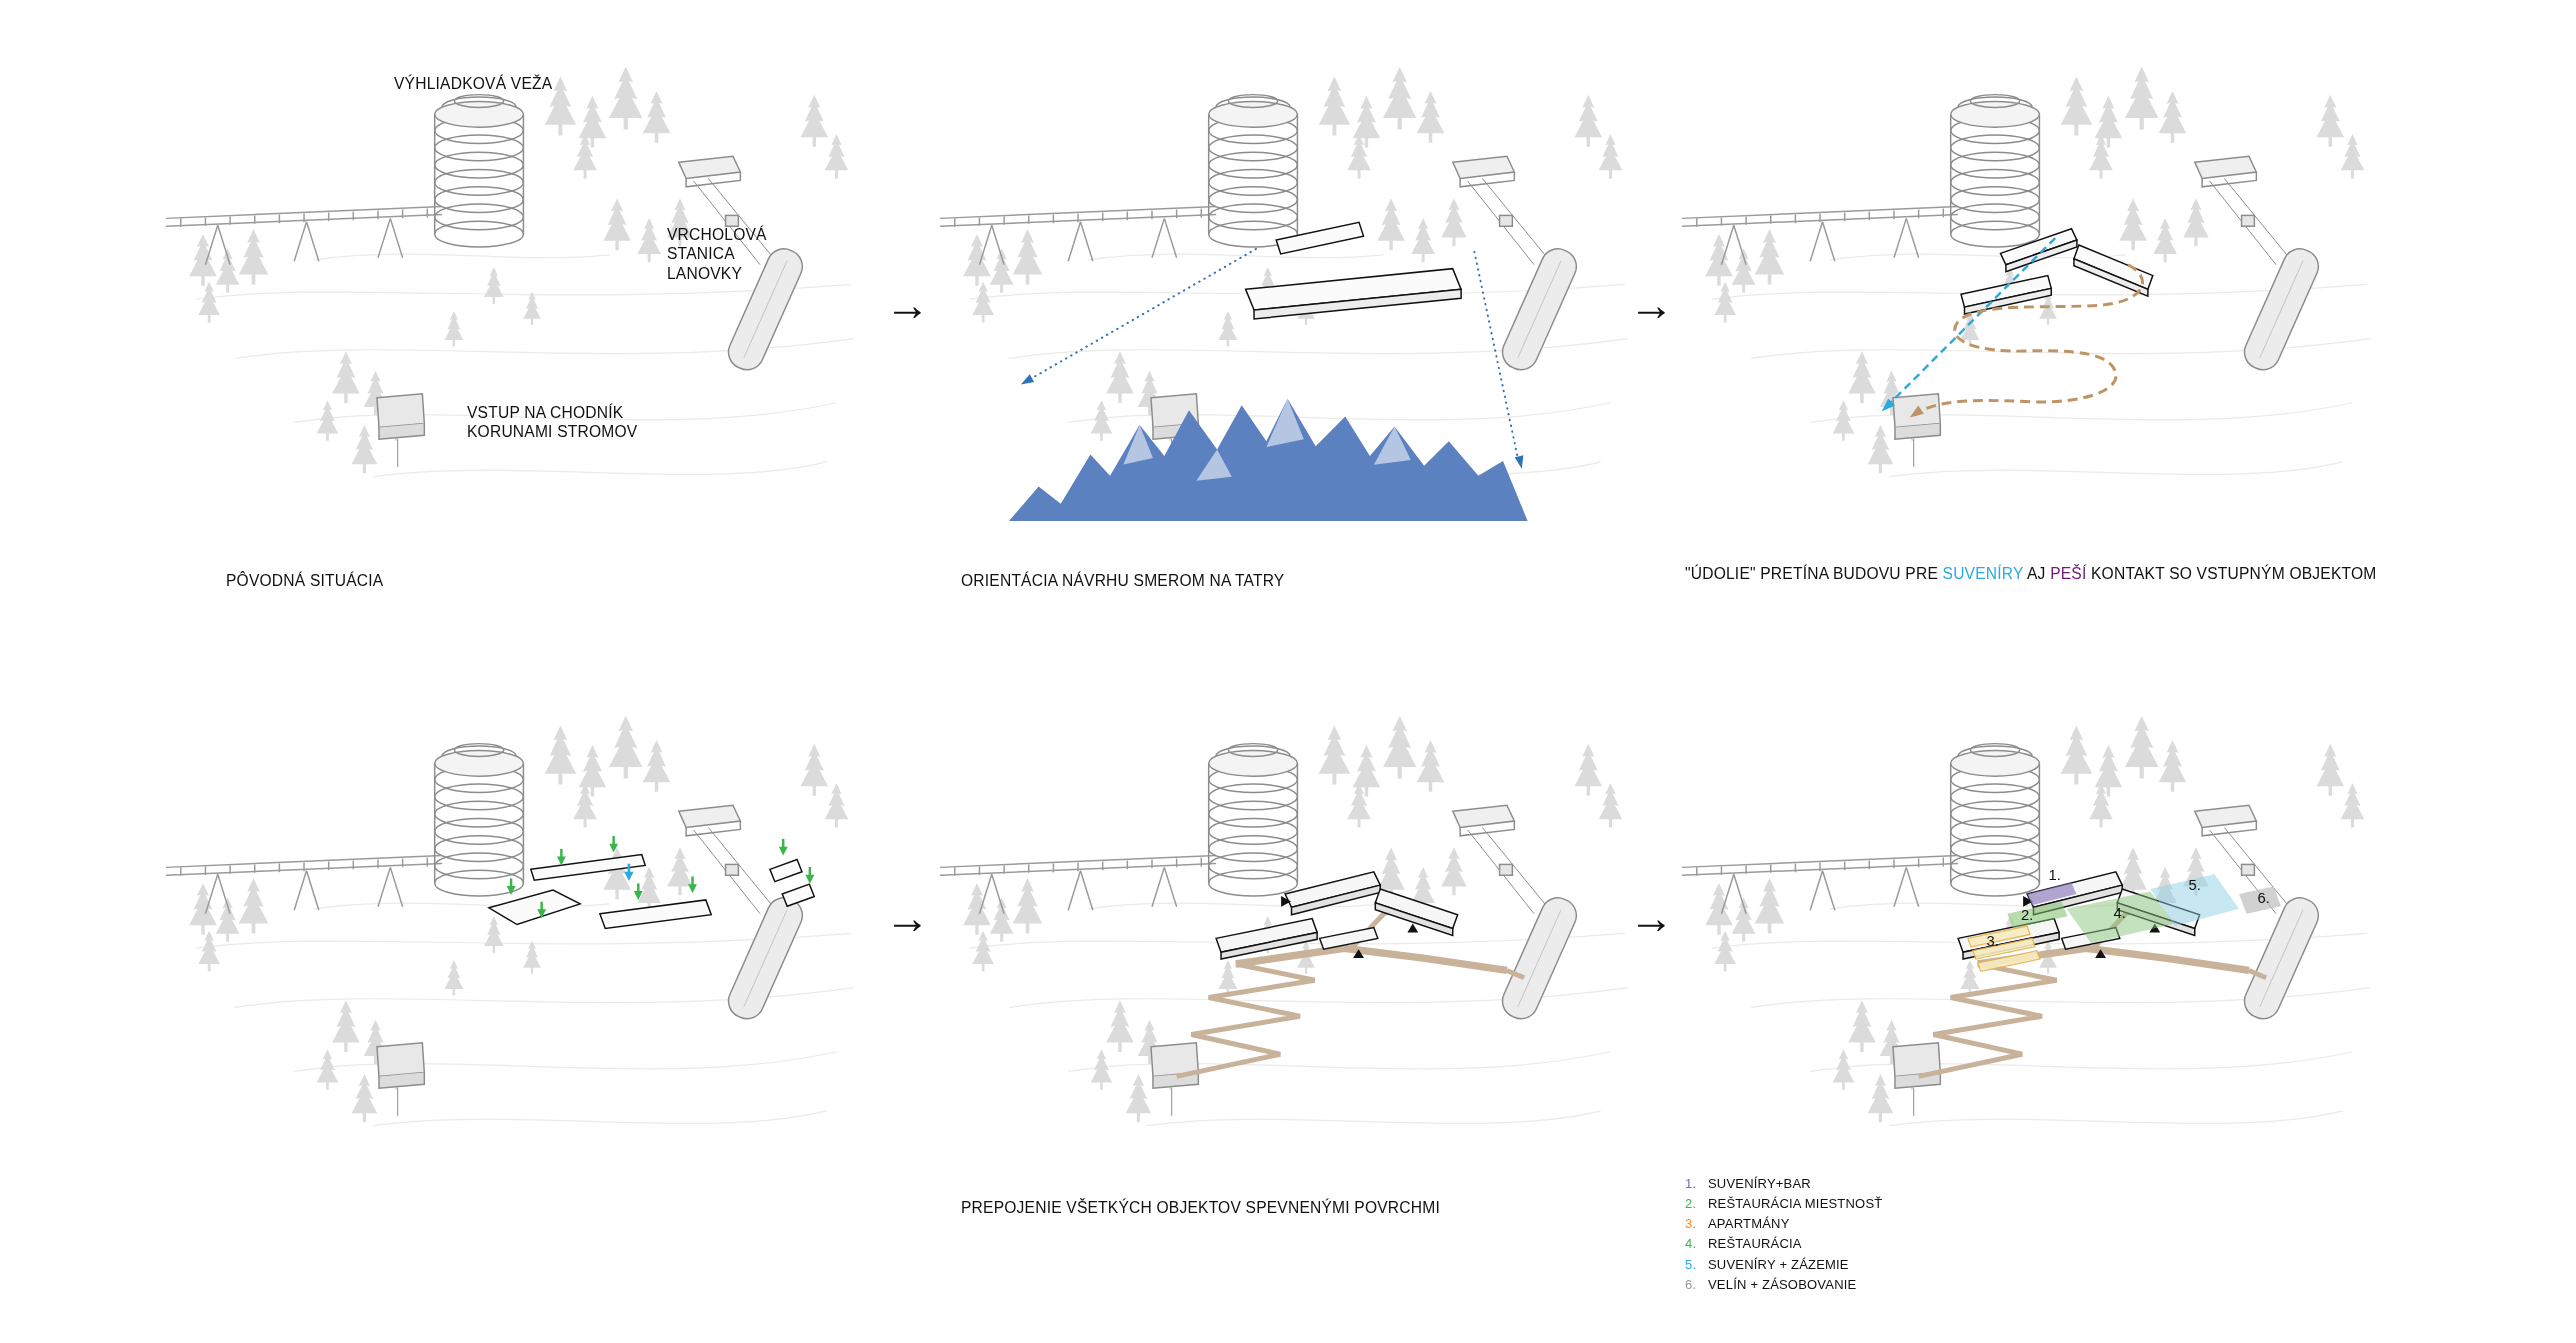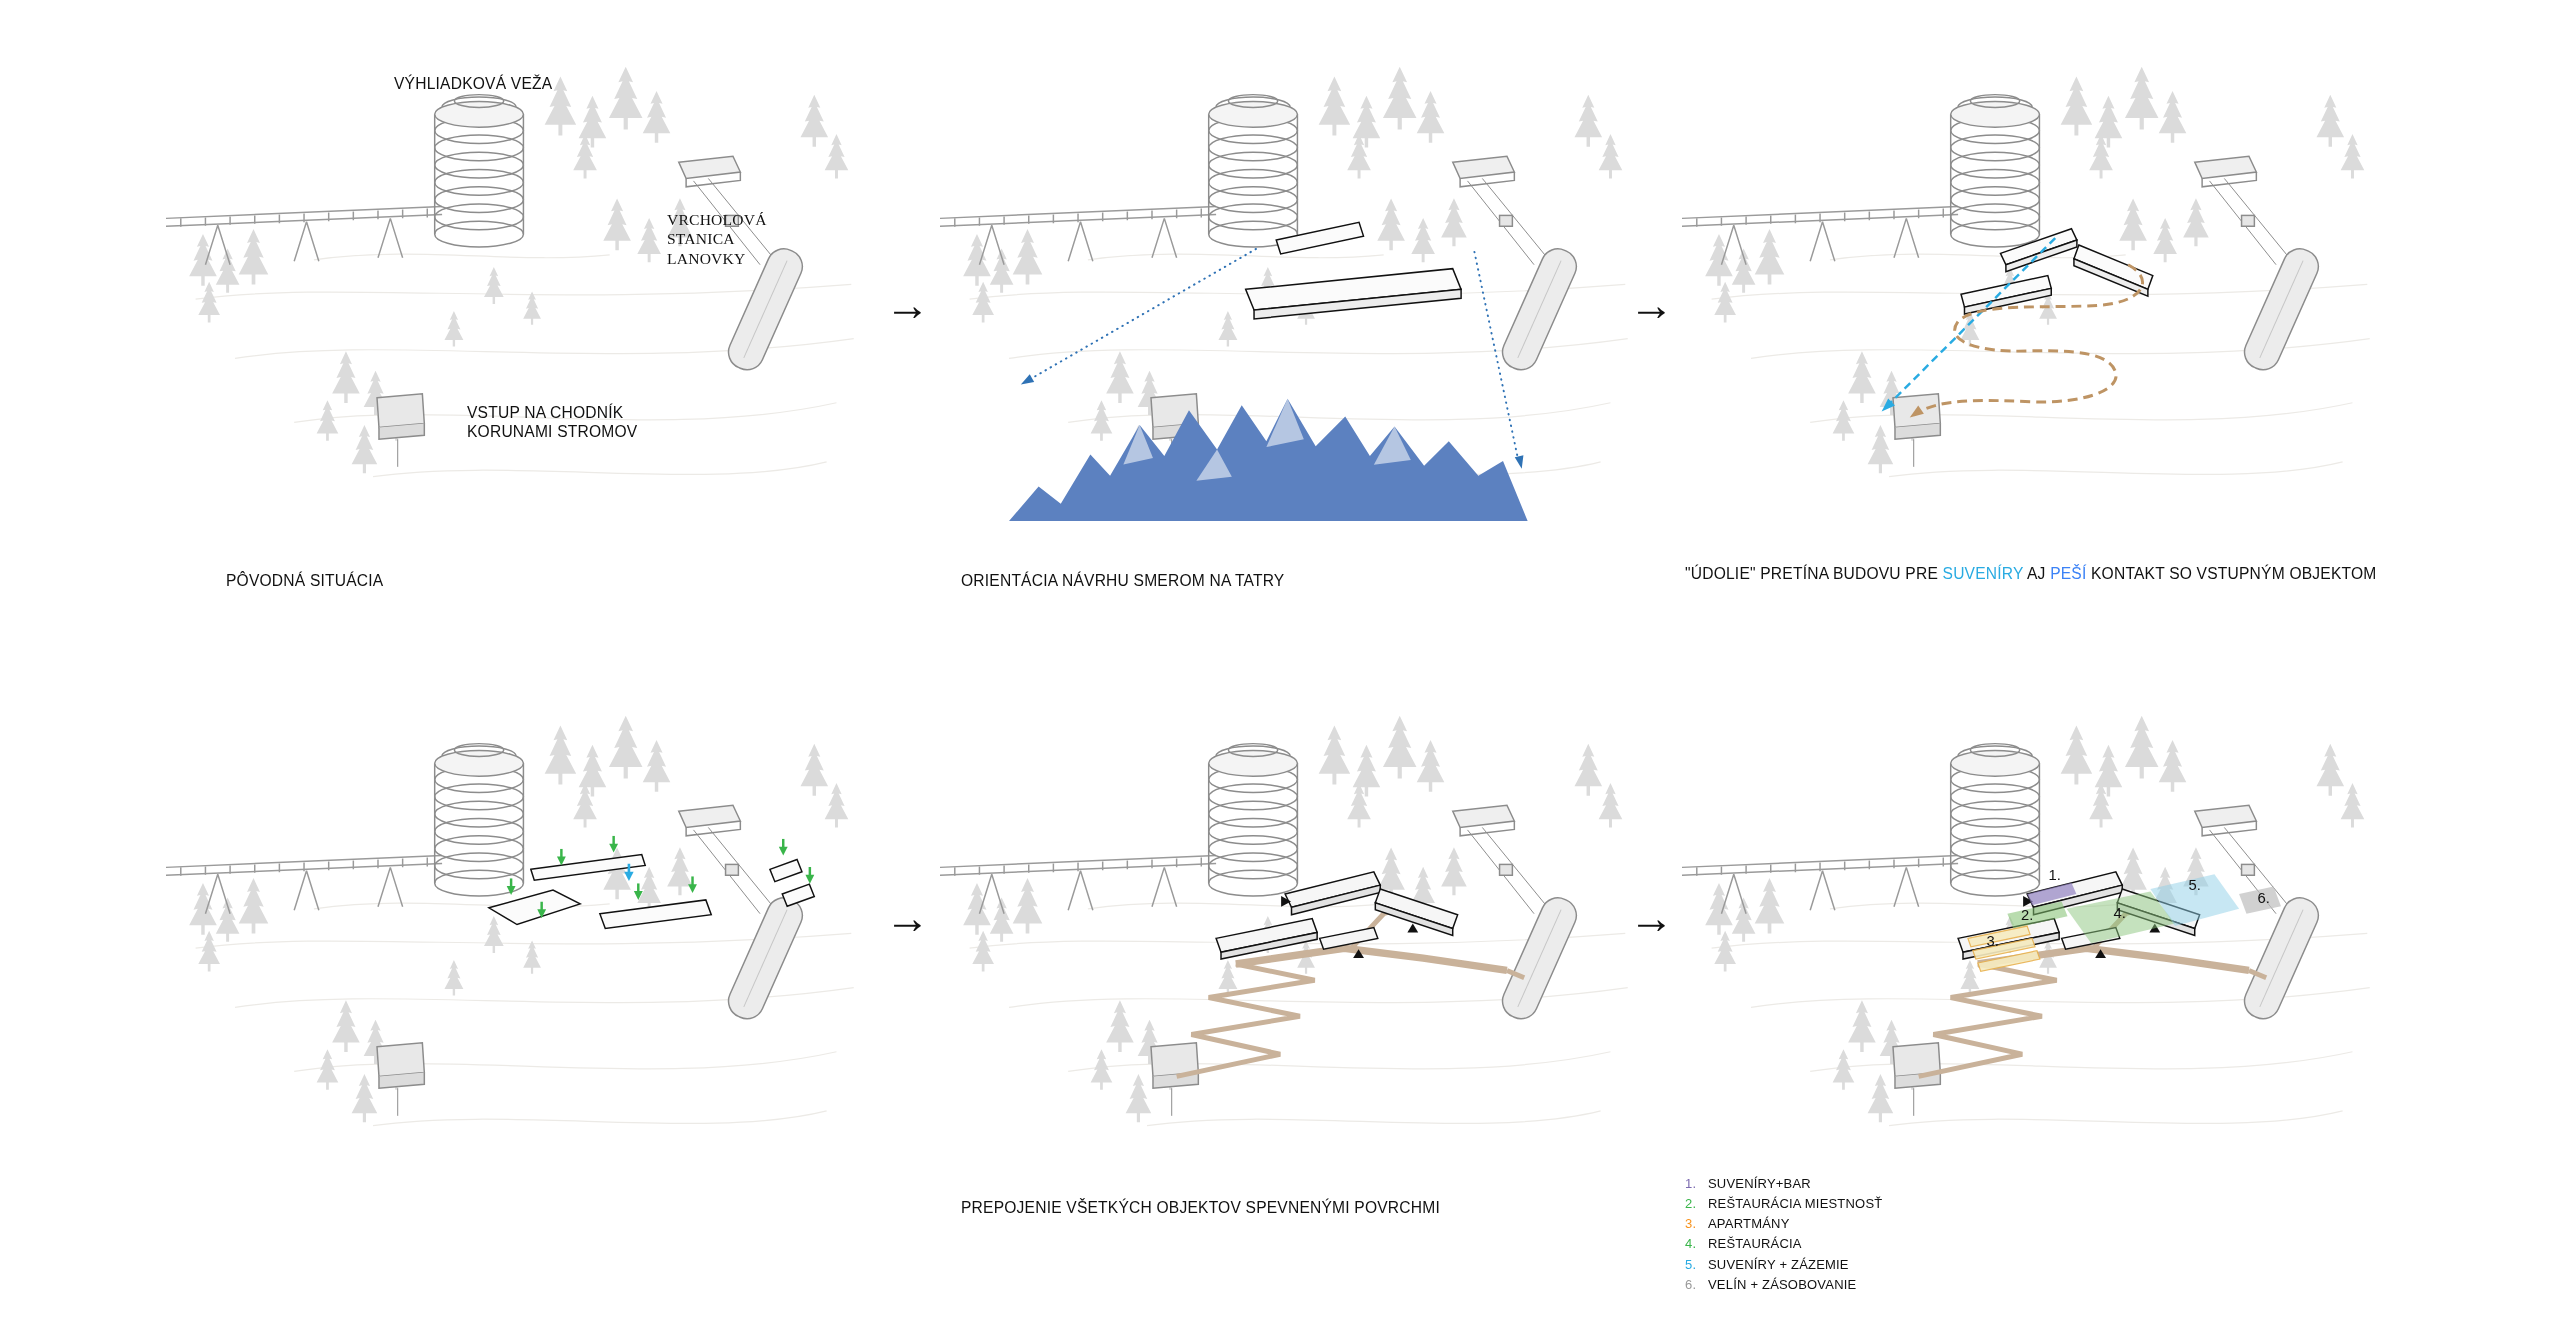--- a/index.html
+++ b/index.html
@@ -149,21 +149,21 @@
         </g>
       </symbol>
     </defs>
   </svg>
 
   <section class="panel row1 p-col1">
     <svg viewBox="0 0 1400 1000" preserveAspectRatio="xMinYMin meet">
       <use href="#base-scene" width="1400" height="1000"></use>
     </svg>
     <div class="annotation" style="left:228px; top:41px;">VÝHLIADKOVÁ VEŽA</div>
-    <div class="annotation" style="left:501px; top:177px;font-family:Liberation Serif, serif;">VRCHOLOVÁ
+    <div class="annotation" style="left:501px; top:192px;">VRCHOLOVÁ
 STANICA
 LANOVKY</div>
     <div class="annotation" style="left:301px; top:370px;">VSTUP NA CHODNÍK
 KORUNAMI STROMOV</div>
   </section>
 
   <section class="panel row1 p-col2">
     <svg viewBox="0 0 1400 1000" preserveAspectRatio="xMinYMin meet">
       <use href="#base-scene" width="1400" height="1000"></use>
 
@@ -293,21 +293,21 @@
     </svg>
   </section>
 
   <div class="connector" style="left:885px; top:270px;">→</div>
   <div class="connector" style="left:1629px; top:270px;">→</div>
   <div class="connector" style="left:885px; top:883px;">→</div>
   <div class="connector" style="left:1629px; top:883px;">→</div>
 
   <div class="caption" style="left:226px;  top:558px;">PÔVODNÁ SITUÁCIA</div>
   <div class="caption" style="left:961px; top:558px;">ORIENTÁCIA NÁVRHU SMEROM NA TATRY</div>
-  <div class="caption" style="left:1685px; top:551px; width:753px;"><span>"ÚDOLIE" PRETÍNA BUDOVU PRE </span><span style="color: rgb(41, 171, 226);">SUVENÍRY</span><span> AJ </span><span style="color: #3b82f6;">PEŠÍ</span><span> KONTAKT SO VSTUPNÝM OBJEKTOM</span></div>
+  <div class="caption" style="left:1685px; top:551px; width:753px;"><span>"ÚDOLIE" PRETÍNA BUDOVU PRE </span><span style="color: rgb(41, 171, 226);">SUVENÍRY</span><span> AJ </span><span style="color: #701a75;">PEŠÍ</span><span> KONTAKT SO VSTUPNÝM OBJEKTOM</span></div>
   <div class="caption" style="left:961px; top:1185px;">PREPOJENIE VŠETKÝCH OBJEKTOV SPEVNENÝMI POVRCHMI</div>
 
   <div class="legend">
     <div class="legend-row">
       <span class="legend-num" style="color: rgb(124, 107, 176);">1.</span><span>SUVENÍRY+BAR</span>
     </div>
     <div class="legend-row">
       <span class="legend-num" style="color: rgb(57, 181, 74);">2.</span><span>REŠTAURÁCIA MIESTNOSŤ</span>
     </div>
     <div class="legend-row">

